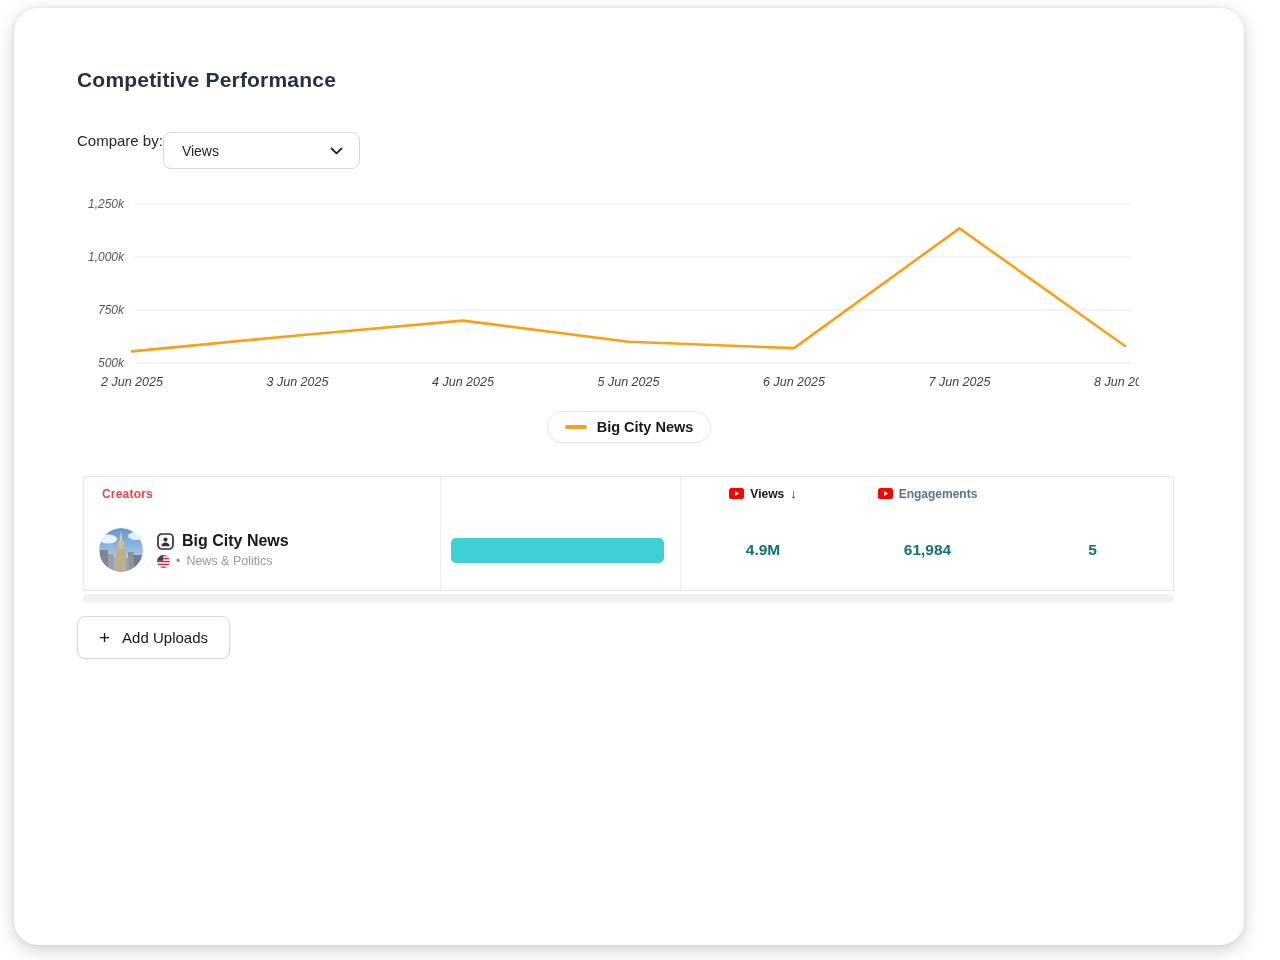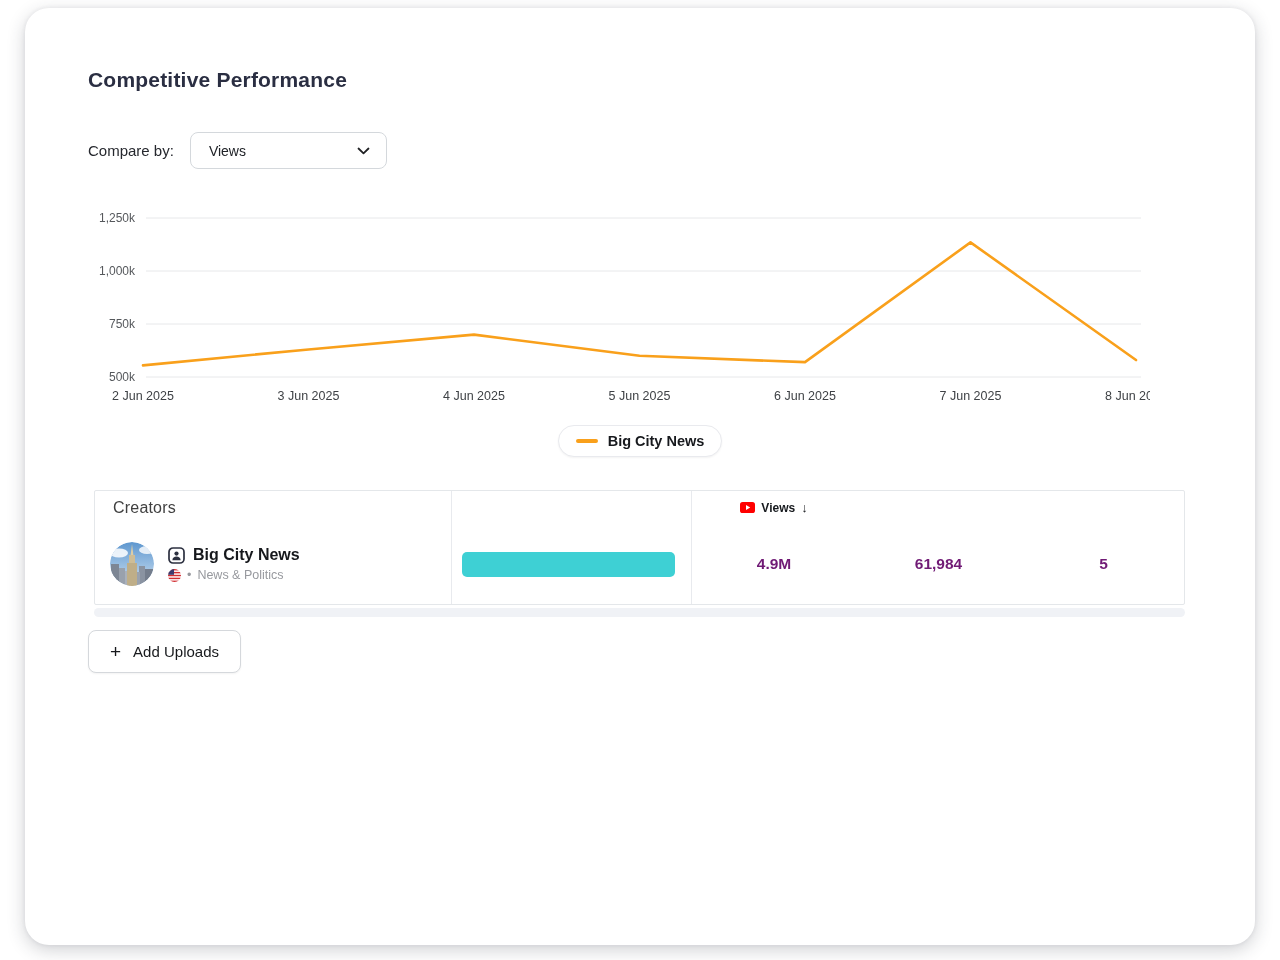--- a/index.html
+++ b/index.html
@@ -1,65 +1,65 @@
 <!DOCTYPE html>
 <html><head>
 <meta charset="utf-8">
 <style>
   * { margin:0; padding:0; box-sizing:border-box; }
   html,body { width:1280px; height:960px; background:#ffffff; font-family:"Liberation Sans", sans-serif; }
   .card {
-    position:absolute; left:25px; top:8px; width:1230px; height:937px;
+    position:absolute; left:14px; top:8px; width:1230px; height:937px;
     background:#ffffff; border-radius:24px;
     box-shadow:0 5px 18px rgba(40,44,60,.22), 0 0 4px rgba(40,44,60,.08);
     padding:60px 63px 0 63px; overflow:hidden;
   }
   .page-title { font-size:21px; font-weight:700; color:#2a2e42; letter-spacing:.2px; margin-bottom:14px; }
   .page-desc { font-size:15px; color:#5f6368; line-height:1.25; max-width:1100px; }
 
-  .compare-row { margin-top:40px; display:flex; align-items:center; gap:16px; }
+  .compare-row { margin-top:40px; display:flex; align-items:flex-start; }
   .compare-label { font-size:15px; color:#26282e; }
   .select {
     width:197px; height:37px; border:1px solid #d4d8dc; border-radius:8px; background:#fff;
     display:flex; align-items:center; justify-content:space-between;
     padding:0 16px 0 18px; font-size:14px; color:#202328; cursor:pointer;
   }
 
-  .chart-wrap { margin-top:34px; }
+  .chart-wrap { margin-top:20px;font-style:italic; }
   #chart-svg { display:block; }
   .ytick { font-family:"Liberation Sans",sans-serif; font-size:12px; fill:#55585c; }
   .xtick { font-family:"Liberation Sans",sans-serif; font-size:12.5px; fill:#3f4246; }
 
   .legend-row { display:flex; justify-content:center; margin-top:12px; }
   .legend-pill {
     display:flex; align-items:center; gap:10px; padding:7px 17px;
     border:1px solid #e9eaee; border-radius:999px; background:#fff;
     box-shadow:0 1px 2px rgba(0,0,0,.05); cursor:pointer;
   }
   .legend-dash { width:22px; height:3.5px; border-radius:2px; background:#F9A01B; }
   .legend-label { font-size:14.5px; font-weight:700; color:#17191d; }
 
   .ctable { margin:33px 0 0 6px; width:1091px; border:1px solid #e4e7ea; border-radius:2px; background:#fff; }
   .thead, .trow { display:grid; grid-template-columns:356px 240px 165px 165px 165px; }
   .thead { height:33px; align-items:center; }
   .trow { height:80px; align-items:center; }
-  .creators-th { font-size:16px; font-weight:400; color:#404040; letter-spacing:.2px; padding-left:18px; }
+  .creators-th { font-size:12px; font-weight:700; color:#ef4444; letter-spacing:.2px; padding-left:18px; }
   .col-divider { border-left:1px solid #e8eaee; height:100%; display:flex; align-items:center; }
   .num-th { display:flex; align-items:center; justify-content:center; gap:6px; font-size:12px; font-weight:700; color:#5b7490; height:100%; }
   .num-th.sorted .col-label { color:#16191d; }
   .sort-arrow { font-size:13px; font-weight:700; color:#17191d; }
 
   .creator-cell { display:flex; align-items:center; gap:14px; padding-left:15px; height:100%; }
   .avatar { width:44px; height:44px; border-radius:50%; overflow:hidden; flex:0 0 auto; }
   .creator-name-line { display:flex; align-items:center; gap:8px; }
   .creator-name { font-size:16px; font-weight:700; color:#16181c; }
   .creator-sub { display:flex; align-items:center; gap:6px; margin-top:4px; font-size:12.5px; color:#97999e; }
   .bar-cell { height:100%; display:flex; align-items:center; }
   .views-bar { margin-left:10px; width:213px; height:25px; border-radius:5px; background:#3ED0D4; }
-  .num-cell { text-align:center; font-size:15.5px; font-weight:600; color:#701a75; }
+  .num-cell { text-align:center; font-size:15.5px; font-weight:600; color:#0f766e; }
 
   .scrollbar-track { margin:3px 0 0 6px; width:1091px; height:9px; border-radius:5px; background:#f0f2f6; }
 
   .add-creator {
     margin-top:13px; height:43px; padding:0 21px; display:inline-flex; align-items:center; gap:12px;
     background:#fff; border:1px solid #d5d8dc; border-radius:8px; cursor:pointer;
     font-family:"Liberation Sans",sans-serif; font-size:15px; color:#17191c;
     box-shadow:0 1px 2px rgba(0,0,0,.05);
   }
   .plus { font-size:19px; font-weight:400; line-height:1; color:#17191c; }
@@ -116,20 +116,29 @@
       <div class="col-divider"></div>
       <div class="col-divider num-th sorted">
         <span class="yt-icon">
           <svg width="15" height="11" viewBox="0 0 15 11">
               <rect width="15" height="11" rx="2.6" fill="#FF0000"></rect>
               <path d="M6 2.9l4.2 2.6L6 8.1z" fill="#fff"></path>
             </svg>
         </span>
         <span class="col-label">Views</span>
         <span class="sort-arrow">↓</span>
+      </div>
+      <div class="num-th">
+        <span class="yt-icon">
+          <svg width="15" height="11" viewBox="0 0 15 11">
+              <rect width="15" height="11" rx="2.6" fill="#FF0000"></rect>
+              <path d="M6 2.9l4.2 2.6L6 8.1z" fill="#fff"></path>
+            </svg>
+        </span>
+        <span class="col-label">Engagements</span>
       </div>
     </div>
 
     <div class="trow">
       <div class="creator-cell">
         <div class="avatar">
           <svg width="44" height="44" viewBox="0 0 44 44">
             <defs>
               <clipPath id="avclip">
                   <circle cx="22" cy="22" r="22"></circle>

